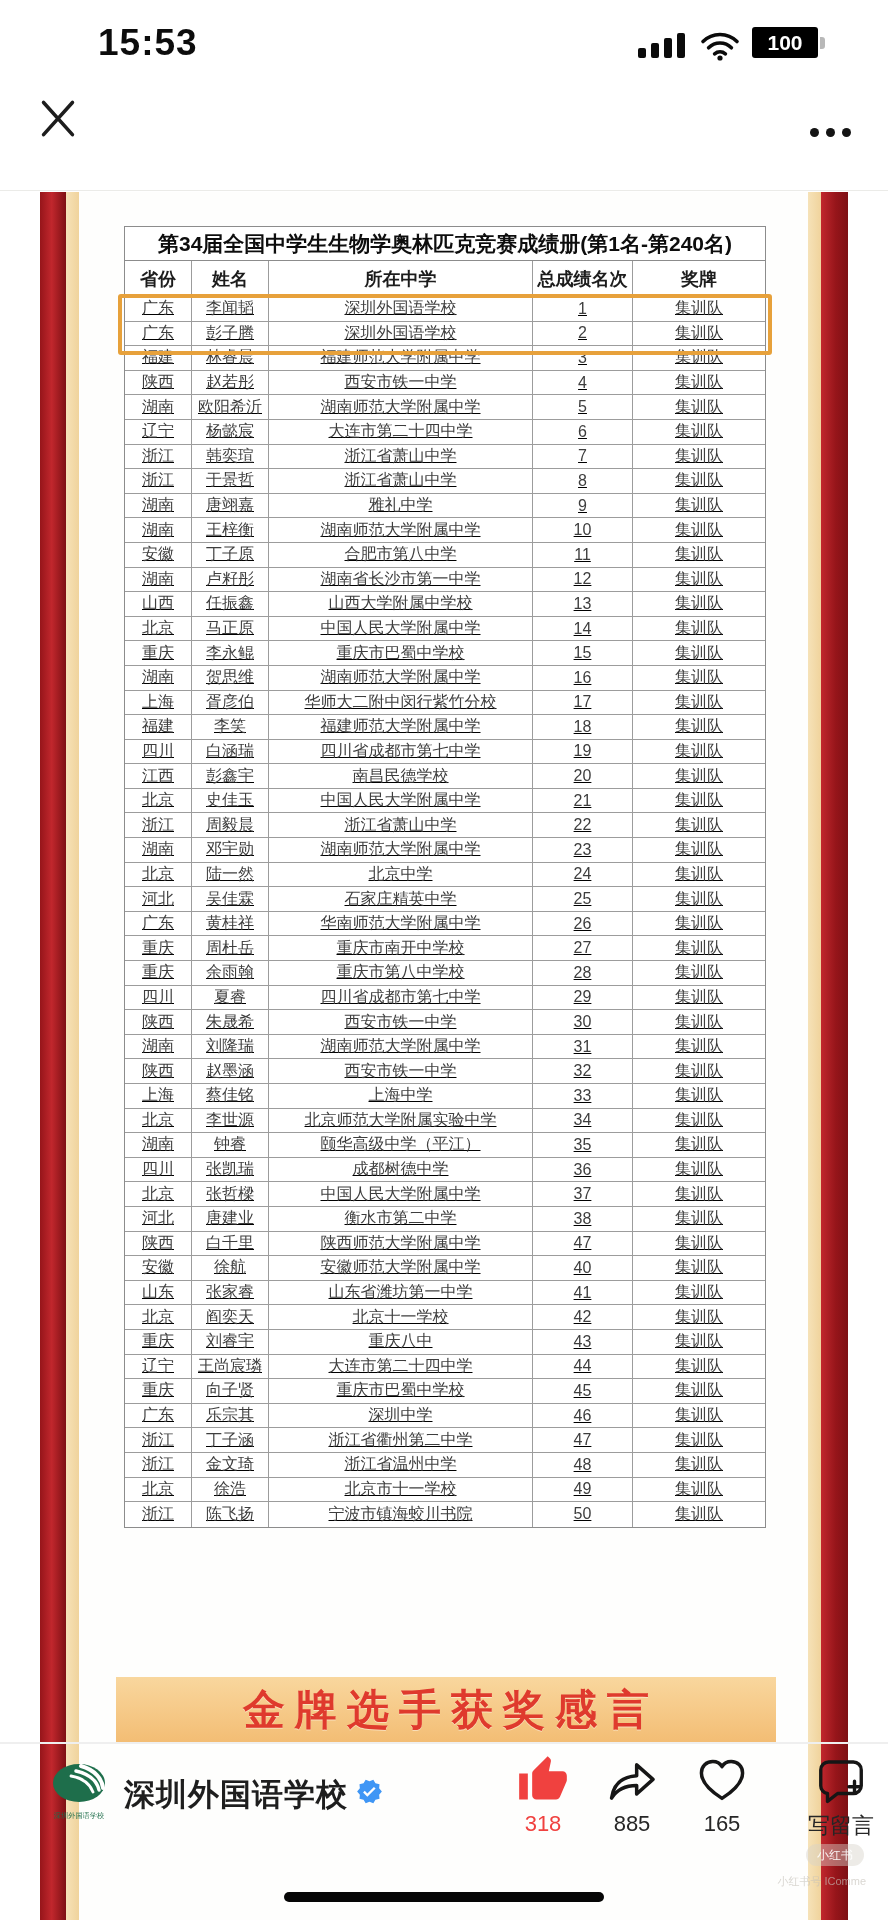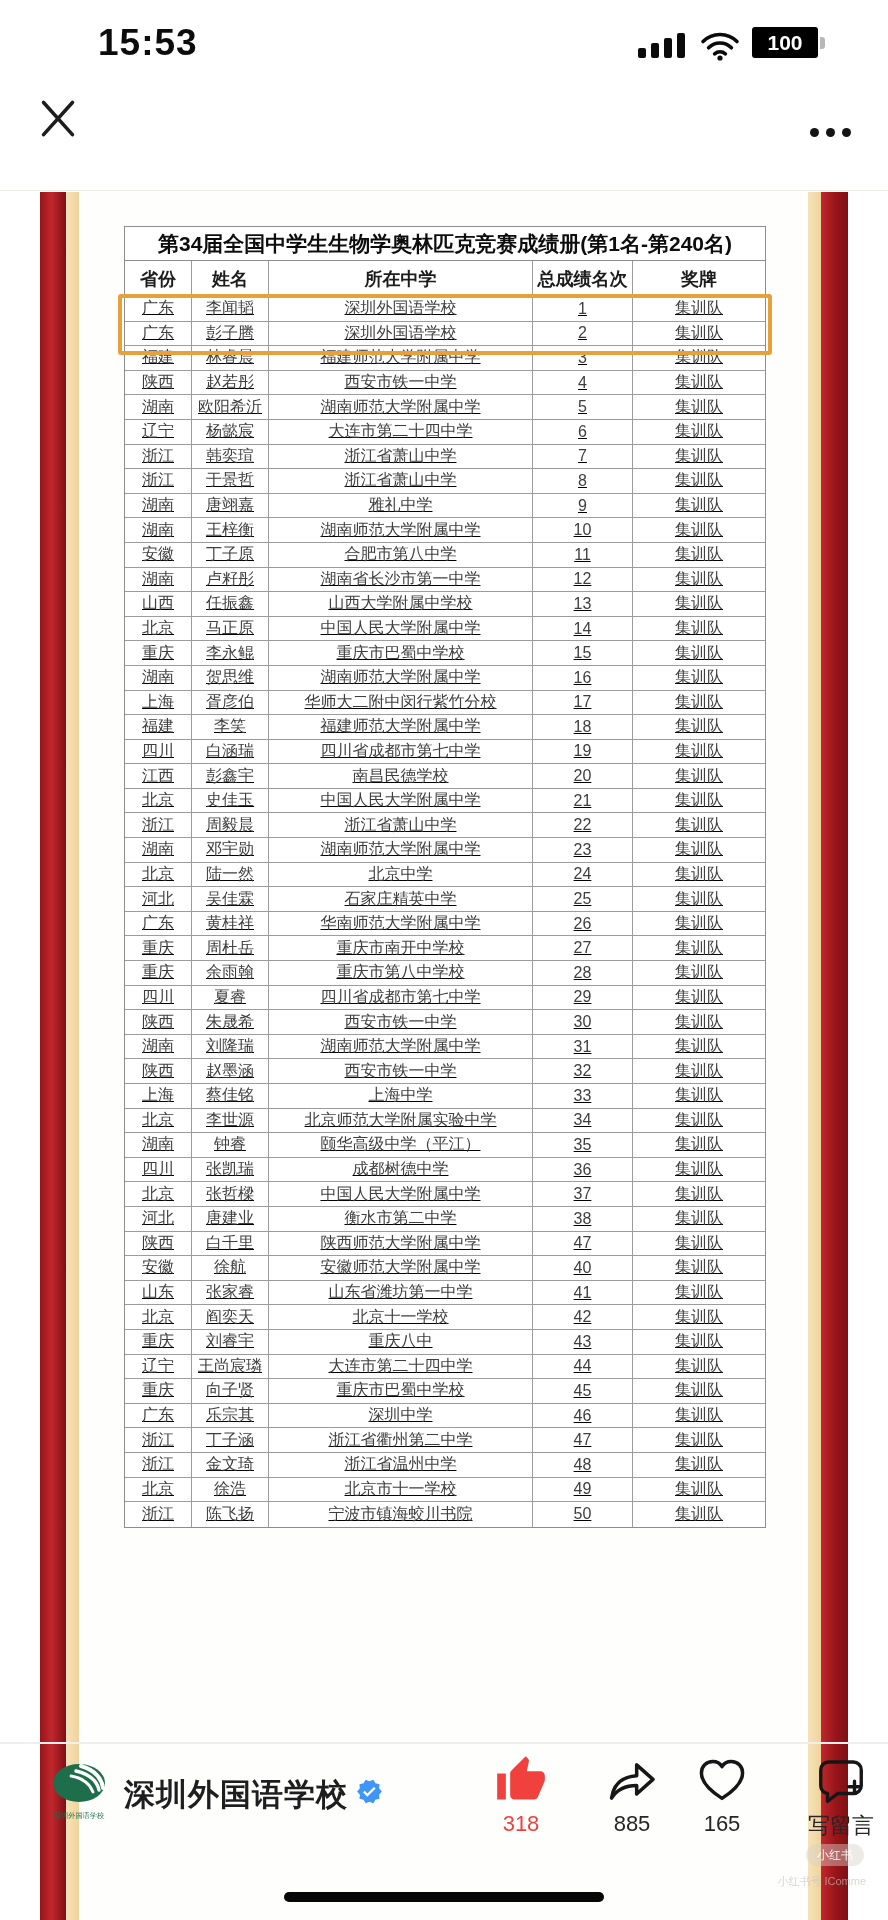--- a/index.html
+++ b/index.html
@@ -58,21 +58,21 @@
   
   .divider{position:absolute;left:0;top:1742px;width:888px;height:2px;background:#efefef;}
   .account{position:absolute;left:50px;top:1762px;display:flex;align-items:flex-start;cursor:pointer;}
   .logo-wrap{width:58px;text-align:center;}
   .logo-caption{font-size:8px;color:#1e6e4b;letter-spacing:0;transform:scale(.9);white-space:nowrap;}
   .account-name{margin-left:16px;margin-top:12px;font-size:31px;font-weight:700;color:#1e1e1e;letter-spacing:1px;}
   .badge{margin-left:8px;margin-top:16px;}
   .action{position:absolute;top:1750px;width:84px;text-align:center;cursor:pointer;}
   .action .ic{height:60px;display:flex;align-items:center;justify-content:center;}
   .action .lbl{font-size:22px;color:#262626;margin-top:1px;}
-  .action-like{left:479px;text-align:center;}
+  .action-like{left:501px;text-align:center;}
   .action-like .lbl{color:#f0413f;}
   .action-share{left:590px;}
   .action-fav{left:680px;}
   .action-comment{left:799px;}
   .home-indicator{position:absolute;left:284px;top:1892px;width:320px;height:10px;border-radius:5px;background:#060606;}
 
   
   .wm-pill{position:absolute;left:806px;top:1844px;width:58px;height:22px;border-radius:11px;
            background:rgba(214,211,202,.45);display:flex;align-items:center;justify-content:center;
            font-size:12px;color:rgba(255,255,255,.92);}
@@ -479,20 +479,23 @@
             <div class="tcell">浙江</div>
             <div class="tcell">陈飞扬</div>
             <div class="tcell">宁波市镇海蛟川书院</div>
             <div class="tcell">50</div>
             <div class="tcell">集训队</div>
           </div>
         </div>
     </div>
     <div class="highlight-box"></div>
 
+    <div class="banner">
+      <span>金牌选手获奖感言</span>
+    </div>
   </div>
 
   <div class="divider"></div>
 
   <div class="account">
     <div class="logo-wrap">
       <svg width="56" height="44" viewBox="0 0 56 44">
         <ellipse cx="28" cy="21" rx="26" ry="19" fill="#1e6e4b"></ellipse>
         <path d="M30 4 C44 8 51 17 52 26" stroke="#ffffff" stroke-width="4" fill="none" stroke-linecap="round"></path>
         <path d="M25 9 C38 12 46 19 48 28" stroke="#ffffff" stroke-width="3.4" fill="none" stroke-linecap="round"></path>

